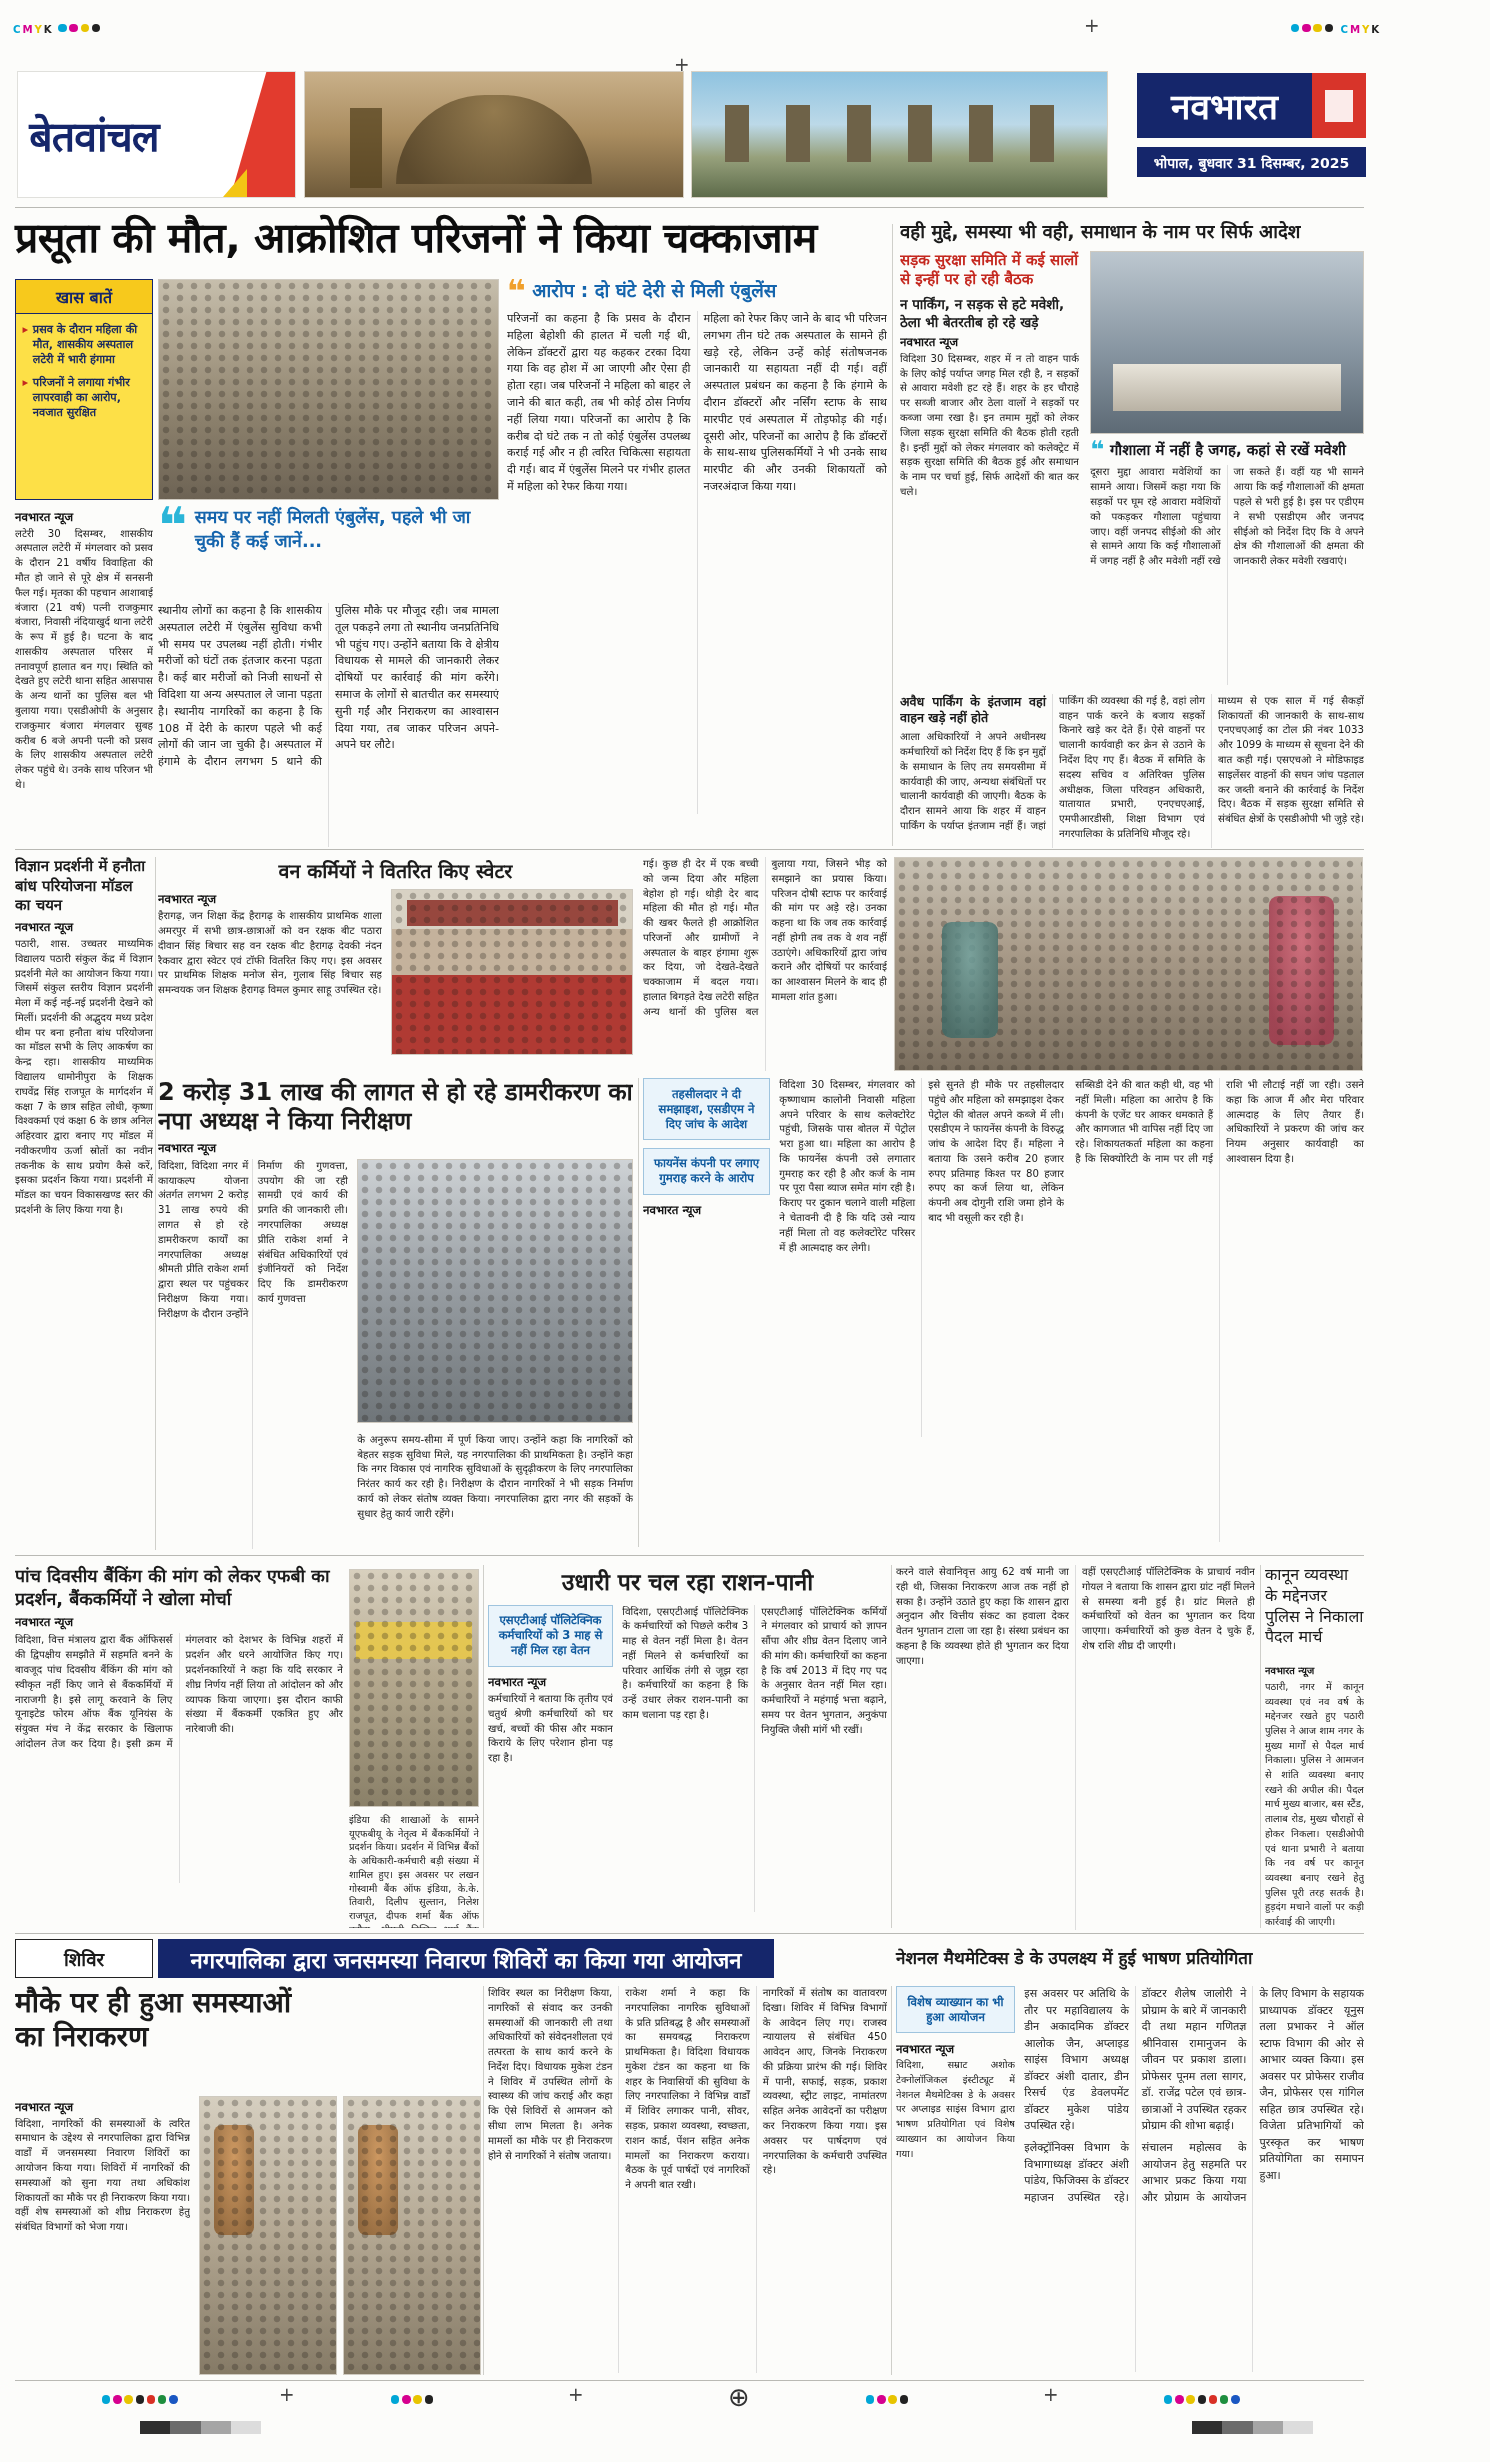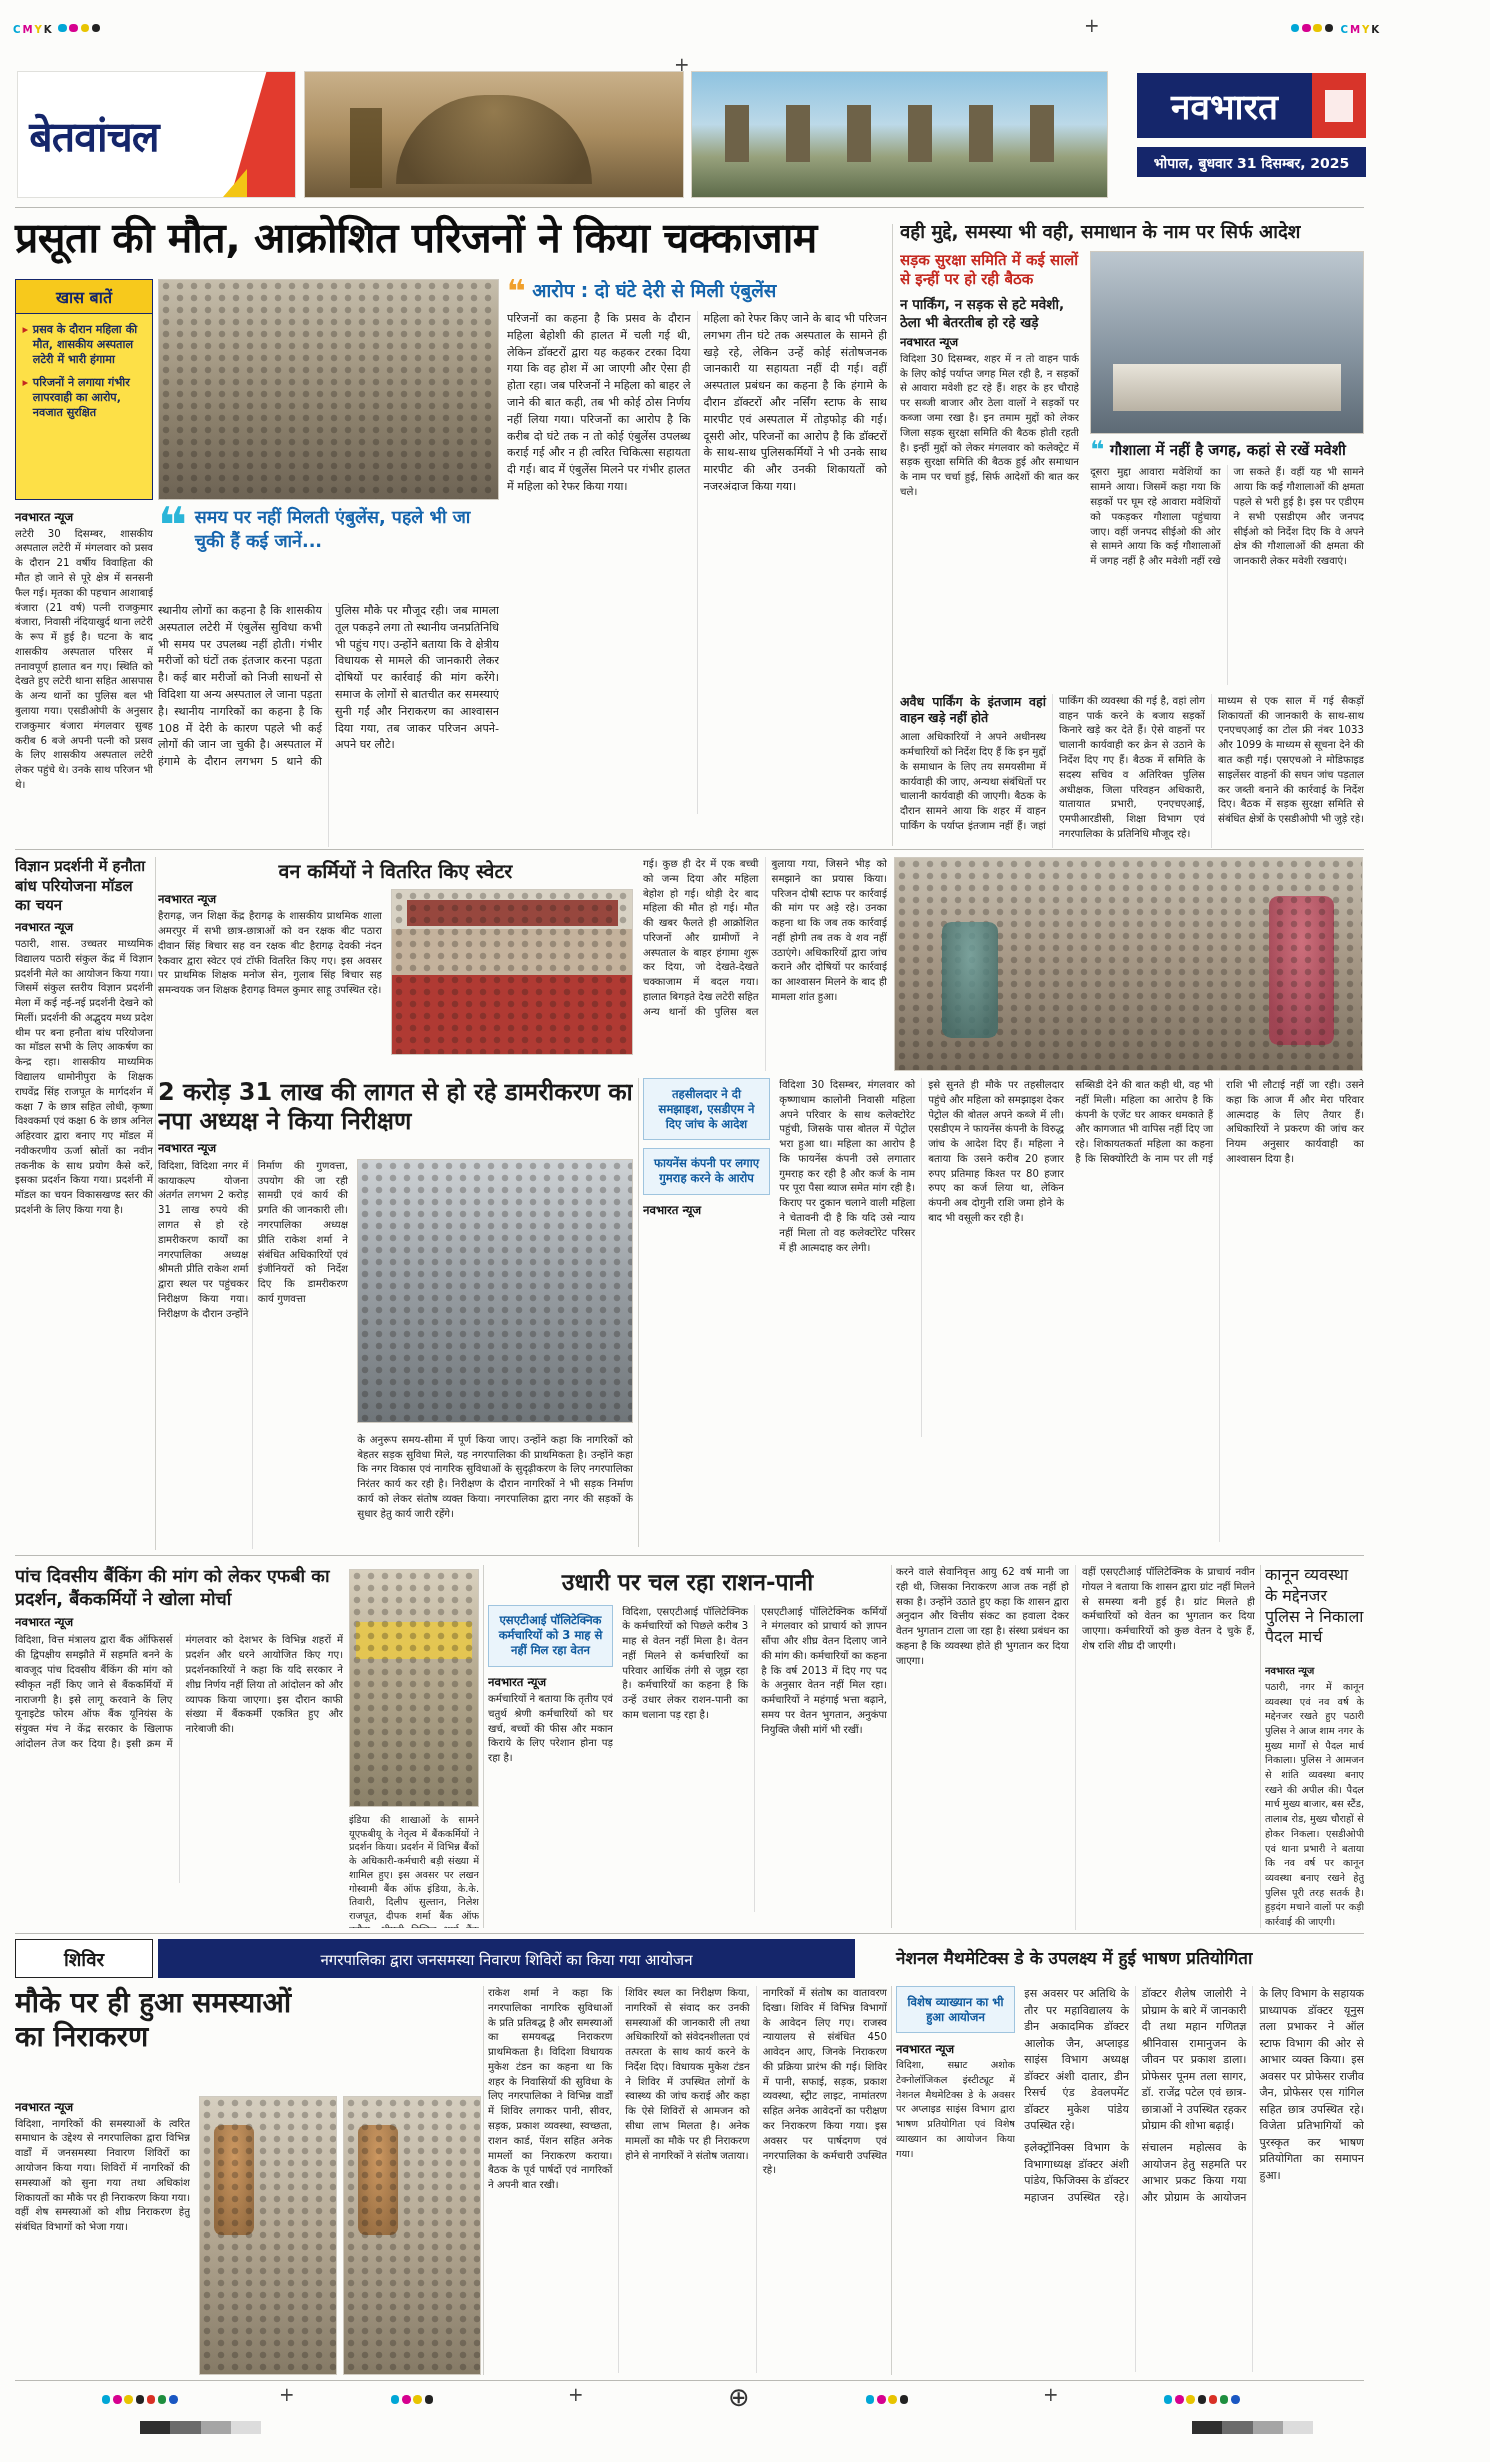--- a/index.html
+++ b/index.html
@@ -146,22 +146,22 @@
   .ud-head{text-align:center;font-size:23px;font-weight:900;margin-bottom:7.5px}
   .ud-row{display:flex;gap:9.3px}
   .ud-left{width:125px;flex:none}
   .udhari-cont{position:absolute;left:896px;top:1565px;width:359px;height:365px}
   .kanoon{position:absolute;left:1265px;top:1565px;width:99px;height:365px;overflow:hidden}
   .kn-head{font-size:16px;font-weight:400;line-height:1.3;margin-bottom:16px}
 
   
   .shivir-label{position:absolute;left:15px;top:1939px;width:138px;height:39px;border:1.9px solid #222;
       display:flex;align-items:center;justify-content:center;font-size:18.6px;font-weight:800;background:#fff}
-  .shivir-banner{position:absolute;left:158px;top:1939px;width:697px;height:39px;background:#15266b;color:#fff;
-      display:flex;align-items:center;justify-content:center;font-size:15px;font-weight:400}
+  .shivir-banner{position:absolute;left:158px;top:1939px;width:616px;height:39px;background:#15266b;color:#fff;
+      display:flex;align-items:center;justify-content:center;font-size:22px;font-weight:700}
   .math-head{position:absolute;left:896px;top:1939px;width:468px;height:39px;display:flex;align-items:center;
       font-size:17px;font-weight:900;line-height:1.2}
 
   
   .moka{position:absolute;left:15px;top:1986px;width:466px;height:391px;overflow:hidden}
   .mk-head{width:311px;font-size:28px;font-weight:900;line-height:1.22}
   .mk-body{position:absolute;left:0;top:110px;width:175px;height:300;height:279px}
   .camp-photo{position:absolute;top:110px;height:279px;border:0.9px solid #cfcac0;
       background:linear-gradient(180deg,#d6cfc0 0%,#b3a792 50%,#857a66 100%)}
   .camp1{left:184px;width:138px}
@@ -410,22 +410,22 @@
     </div>
     <div class="camp-photo camp1">
         <span class="crowdtex"></span>
       </div>
     <div class="camp-photo camp2">
         <span class="crowdtex"></span>
       </div>
   </section>
 
   <div class="shivir-cols body small cols3" style="height:387px">
+    <p>शिविर स्थल का निरीक्षण किया, नागरिकों से संवाद कर उनकी समस्याओं की जानकारी ली तथा अधिकारियों को संवेदनशीलता एवं तत्परता के साथ कार्य करने के निर्देश दिए। विधायक मुकेश टंडन ने शिविर में उपस्थित लोगों के स्वास्थ्य की जांच कराई और कहा कि ऐसे शिविरों से आमजन को सीधा लाभ मिलता है। अनेक मामलों का मौके पर ही निराकरण होने से नागरिकों ने संतोष जताया।</p>
     <p>राकेश शर्मा ने कहा कि नगरपालिका नागरिक सुविधाओं के प्रति प्रतिबद्ध है और समस्याओं का समयबद्ध निराकरण प्राथमिकता है। विदिशा विधायक मुकेश टंडन का कहना था कि शहर के निवासियों की सुविधा के लिए नगरपालिका ने विभिन्न वार्डों में शिविर लगाकर पानी, सीवर, सड़क, प्रकाश व्यवस्था, स्वच्छता, राशन कार्ड, पेंशन सहित अनेक मामलों का निराकरण कराया। बैठक के पूर्व पार्षदों एवं नागरिकों ने अपनी बात रखी।</p>
-    <p>शिविर स्थल का निरीक्षण किया, नागरिकों से संवाद कर उनकी समस्याओं की जानकारी ली तथा अधिकारियों को संवेदनशीलता एवं तत्परता के साथ कार्य करने के निर्देश दिए। विधायक मुकेश टंडन ने शिविर में उपस्थित लोगों के स्वास्थ्य की जांच कराई और कहा कि ऐसे शिविरों से आमजन को सीधा लाभ मिलता है। अनेक मामलों का मौके पर ही निराकरण होने से नागरिकों ने संतोष जताया।</p>
     <p>नागरिकों में संतोष का वातावरण दिखा। शिविर में विभिन्न विभागों के आवेदन लिए गए। राजस्व न्यायालय से संबंधित 450 आवेदन आए, जिनके निराकरण की प्रक्रिया प्रारंभ की गई। शिविर में पानी, सफाई, सड़क, प्रकाश व्यवस्था, स्ट्रीट लाइट, नामांतरण सहित अनेक आवेदनों का परीक्षण कर निराकरण किया गया। इस अवसर पर पार्षदगण एवं नगरपालिका के कर्मचारी उपस्थित रहे।</p>
   </div>
 
   <section class="math-story">
     <div class="mt-row">
       <div class="mt-box">
         <div class="bluebox">विशेष व्याख्यान का भी हुआ आयोजन</div>
         <div class="byline">नवभारत न्यूज</div>
         <div class="body" style="font-size:9.8px;height:233px">
           <p>विदिशा, सम्राट अशोक टेक्नोलॉजिकल इंस्टीट्यूट में नेशनल मैथमेटिक्स डे के अवसर पर अप्लाइड साइंस विभाग द्वारा भाषण प्रतियोगिता एवं विशेष व्याख्यान का आयोजन किया गया।</p>

